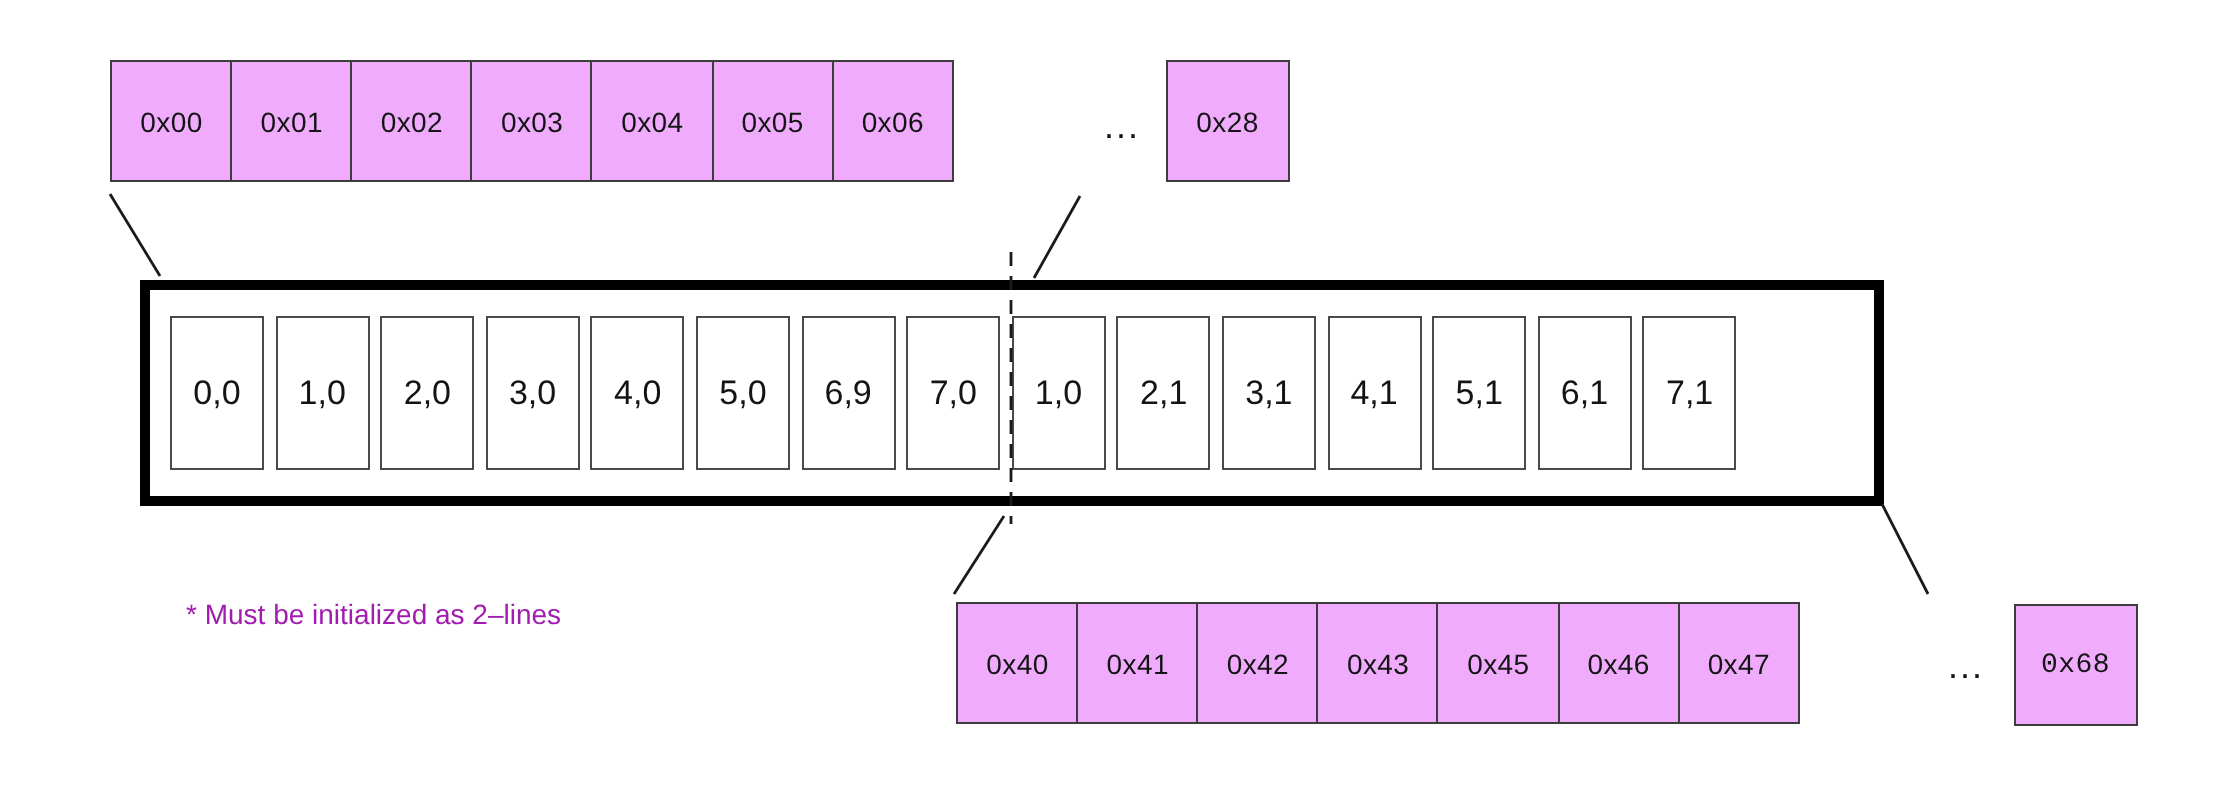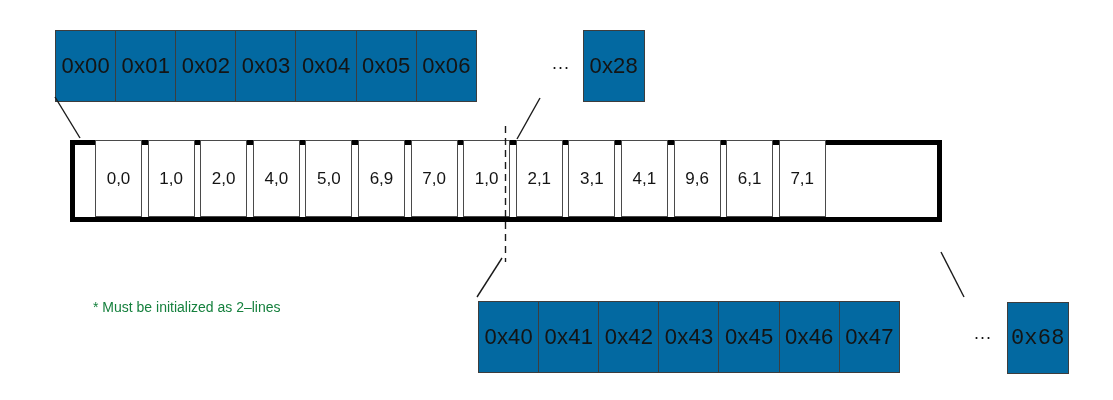--- a/index.html
+++ b/index.html
@@ -17,27 +17,27 @@
     overflow: hidden;
   }
   
   .addr-row {
     position: absolute;
     display: flex;
   }
   .addr-cell {
     box-sizing: border-box;
     width: 61.5px;
-    height: 72px;
+    height: 61px;
     border: 1.4px solid #3d3d3d;
-    background: #0369a1;
+    background: #f0abfc;
     display: flex;
     align-items: center;
     justify-content: center;
-    font-size: 22px;
+    font-size: 14px;
     letter-spacing: 0.2px;
   }
   .addr-row .addr-cell + .addr-cell { margin-left: -1.4px; }
   .row-upper { left: 55px; top: 30px; }
   .row-lower { left: 478px; top: 301px; }
   .tail-cell { position: absolute; }
   .tail-upper { left: 583px; top: 30px; }
   .tail-lower { left: 1007px; top: 302px; font-family: Liberation Mono, monospace; }
   .ellipsis {
     position: absolute;
@@ -48,48 +48,48 @@
     letter-spacing: 1px;
   }
   .ellipsis-upper { left: 544px; top: 52px; }
   .ellipsis-lower { left: 966px; top: 322px; }
   
   .buffer-box {
     position: absolute;
     left: 70px;
     top: 140px;
     width: 872px;
-    height: 82px;
+    height: 113px;
     box-sizing: border-box;
     border: 5px solid #000000;
     background: #ffffff;
     display: flex;
-    align-items: flex-end;
-    padding-left: 20px;
+    align-items: center;
+    padding-left: 10px;
     gap: 5.6px;
   }
   .buffer-cell {
     box-sizing: border-box;
     flex: 0 0 47px;
     width: 47px;
     height: 77px;
     border: 1.6px solid #4a4a4a;
     background: #ffffff;
     display: flex;
     align-items: center;
     justify-content: center;
     font-size: 17px;
   }
   
   .note {
     position: absolute;
     left: 93px;
     top: 299px;
     font-size: 14px;
-    color: #15803d;
+    color: #a21caf;
   }
   
   .connectors {
     position: absolute;
     left: 0;
     top: 0;
     width: 1113px;
     height: 400px;
     pointer-events: none;
     z-index: 10;
@@ -109,29 +109,30 @@
     <div class="addr-cell">0x05</div>
     <div class="addr-cell">0x06</div>
   </div>
   <div class="ellipsis ellipsis-upper">...</div>
   <div class="addr-cell tail-cell tail-upper">0x28</div>
 
   <div class="buffer-box">
     <div class="buffer-cell">0,0</div>
     <div class="buffer-cell">1,0</div>
     <div class="buffer-cell">2,0</div>
+    <div class="buffer-cell">3,0</div>
     <div class="buffer-cell">4,0</div>
     <div class="buffer-cell">5,0</div>
     <div class="buffer-cell">6,9</div>
     <div class="buffer-cell">7,0</div>
     <div class="buffer-cell">1,0</div>
     <div class="buffer-cell">2,1</div>
     <div class="buffer-cell">3,1</div>
     <div class="buffer-cell">4,1</div>
-    <div class="buffer-cell">9,6</div>
+    <div class="buffer-cell">5,1</div>
     <div class="buffer-cell">6,1</div>
     <div class="buffer-cell">7,1</div>
   </div>
 
   <div class="addr-row row-lower">
     <div class="addr-cell">0x40</div>
     <div class="addr-cell">0x41</div>
     <div class="addr-cell">0x42</div>
     <div class="addr-cell">0x43</div>
     <div class="addr-cell">0x45</div>

